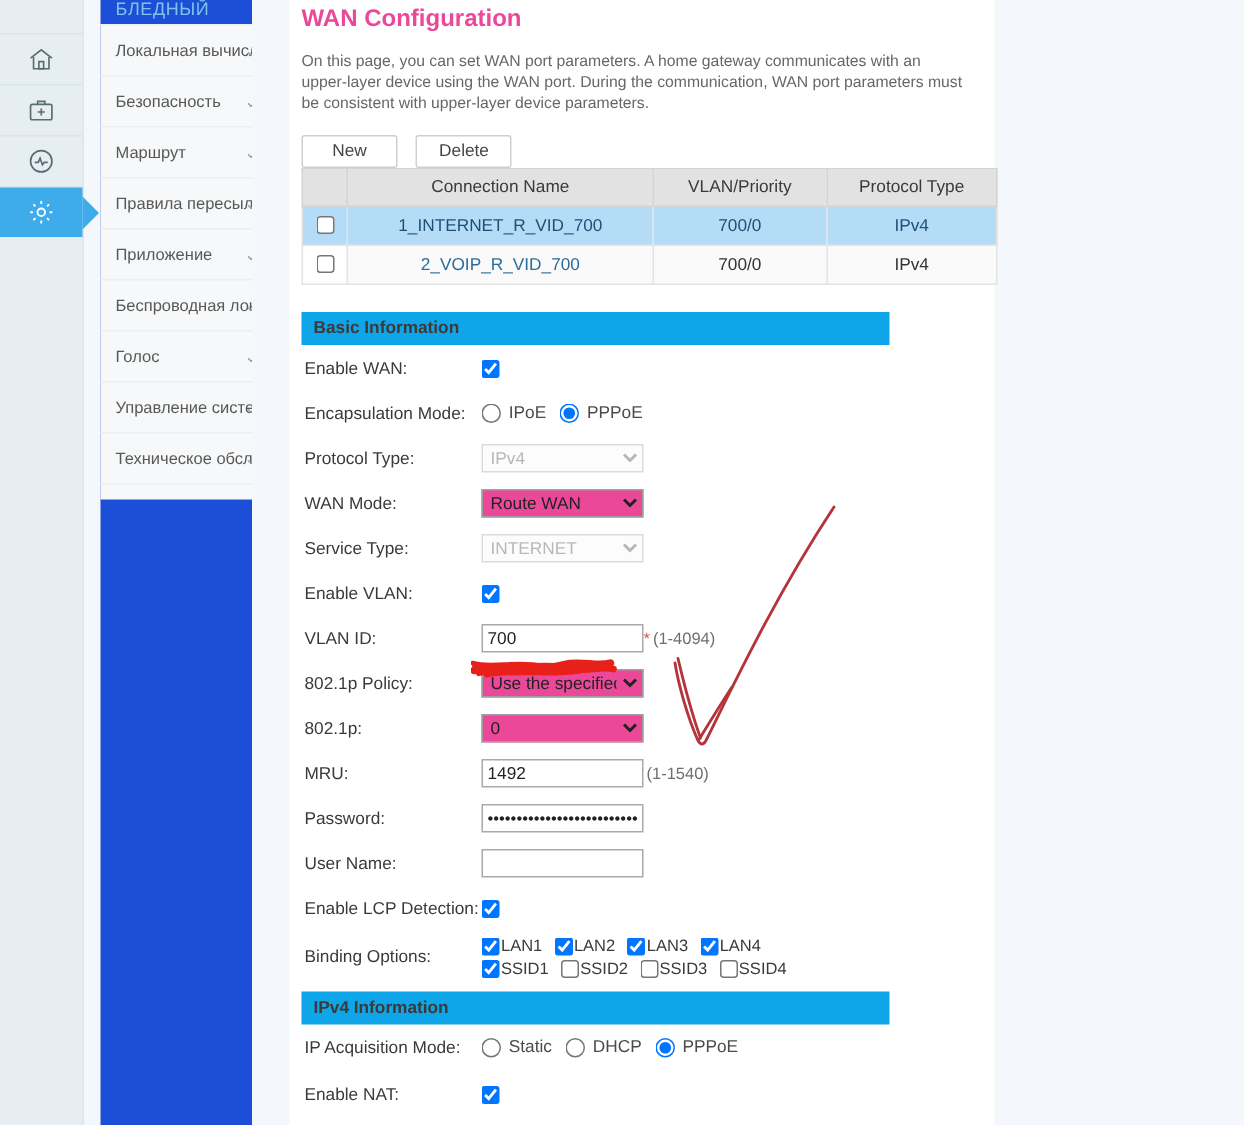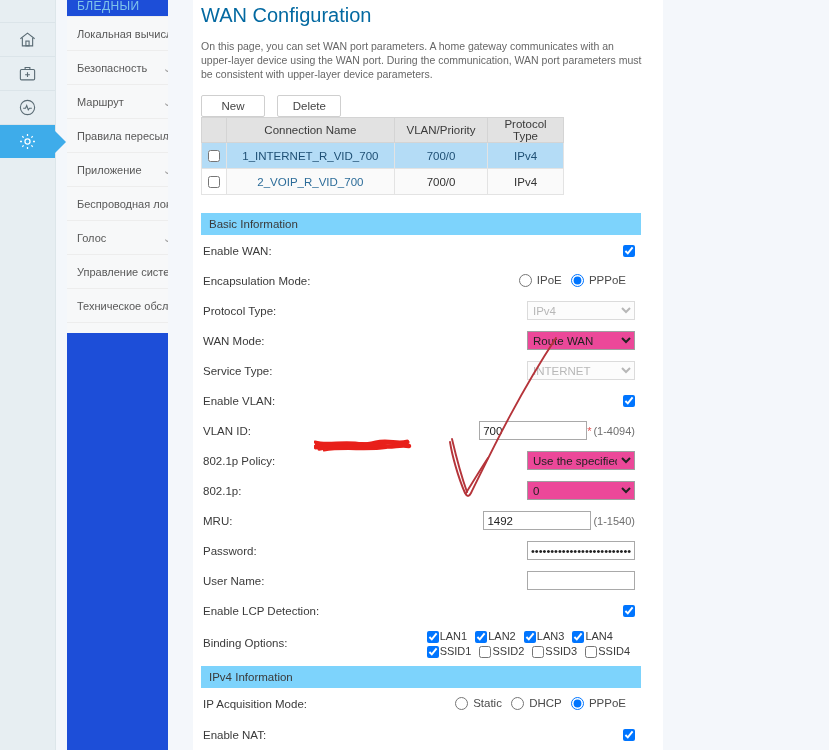--- a/index.html
+++ b/index.html
@@ -127,23 +127,23 @@
     min-height: 750px;
     background: #ffffff;
     box-sizing: border-box;
     padding: 0 0 0 0;
   }
   #content-inner {
     padding: 0 28px 0 8px;
   }
 
   #page-title {
-    font-size: 20px;
-    color: #0369a1;
-    font-weight: normal;
+    font-size: 16px;
+    color: #ec4899;
+    font-weight: bold;
     margin: 0;
     padding: 4px 0 12px 0;
   }
   #page-desc {
     font-size: 10.5px;
     color: #676767;
     line-height: 14px;
     margin: 0 0 14px 0;
     width: 444px;
   }
@@ -161,21 +161,21 @@
     border-radius: 2px;
     cursor: pointer;
     text-align: center;
     margin-right: 9px;
     font-family: "Liberation Sans", sans-serif;
   }
 
   
   table.wan-table {
     border-collapse: collapse;
-    width: 363px;
+    width: 464px;
     font-size: 11.5px;
     margin-bottom: 18px;
     padding-left: 40px;
   }
   table.wan-table th {
     background: #e2e2e2;
     border: 1px solid #d4d4d4;
     font-weight: normal;
     color: #3a3a3a;
     height: 24px;
@@ -196,27 +196,28 @@
   }
   table.wan-table td.cb-cell { width: 22px; background: #ffffff; }
   table.wan-table tr.selected td.cb-cell { background: #b4dcf6; }
   table.wan-table td.vlan, table.wan-table td.proto { color: #333; }
   table.wan-table tr.selected td.vlan,
   table.wan-table tr.selected td.proto { color: #1e4f74; }
   .col-cb { width: 22px; background: #e2e2e2; }
 
   
   .section-bar {
-    background: #7dd3fc;
+    background: #0ea5e9;
     color: #3a3a3a;
     font-size: 11.5px;
     padding: 5px 8px;
-    width: 440px;
+    width: 392px;
     box-sizing: border-box;
     margin-bottom: 4px;
+    font-weight: bold;
   }
 
   
   .frow {
     display: flex;
     align-items: center;
     min-height: 23px;
     font-size: 11.5px;
   }
   .flabel {
@@ -276,21 +277,21 @@
   .bind-grid { line-height: 15px; }
   .bind-grid label {
     font-size: 11px;
     color: #3a3a3a;
     margin-right: 5px;
     white-space: nowrap;
   }
   .bind-grid input { vertical-align: middle; margin: 0 1px 0 0; width:12px;height:12px;}
 
   
-  .frow { margin-bottom: 7px; justify-content: space-between; }
+  .frow { margin-bottom: 7px; }
   #ipv4-section .frow { margin-bottom: 8px; }
 
   
   #redaction {
     position: absolute;
     left: 314px;
     top: 437px;
     width: 98px;
     height: 16px;
     pointer-events: none;

